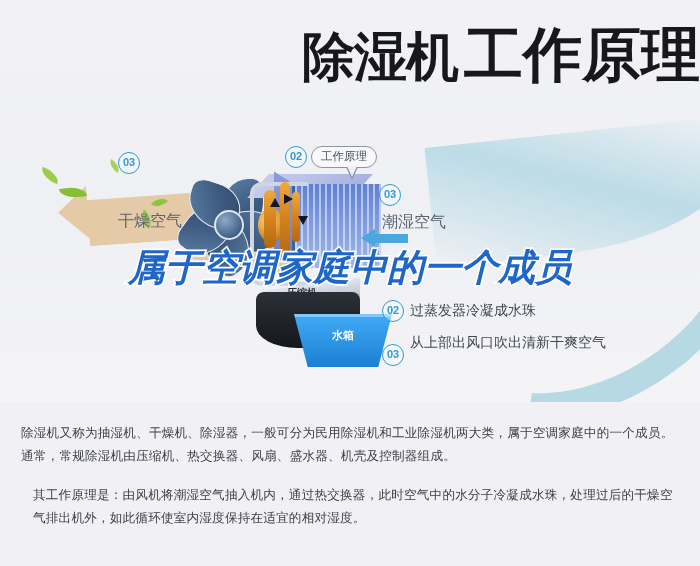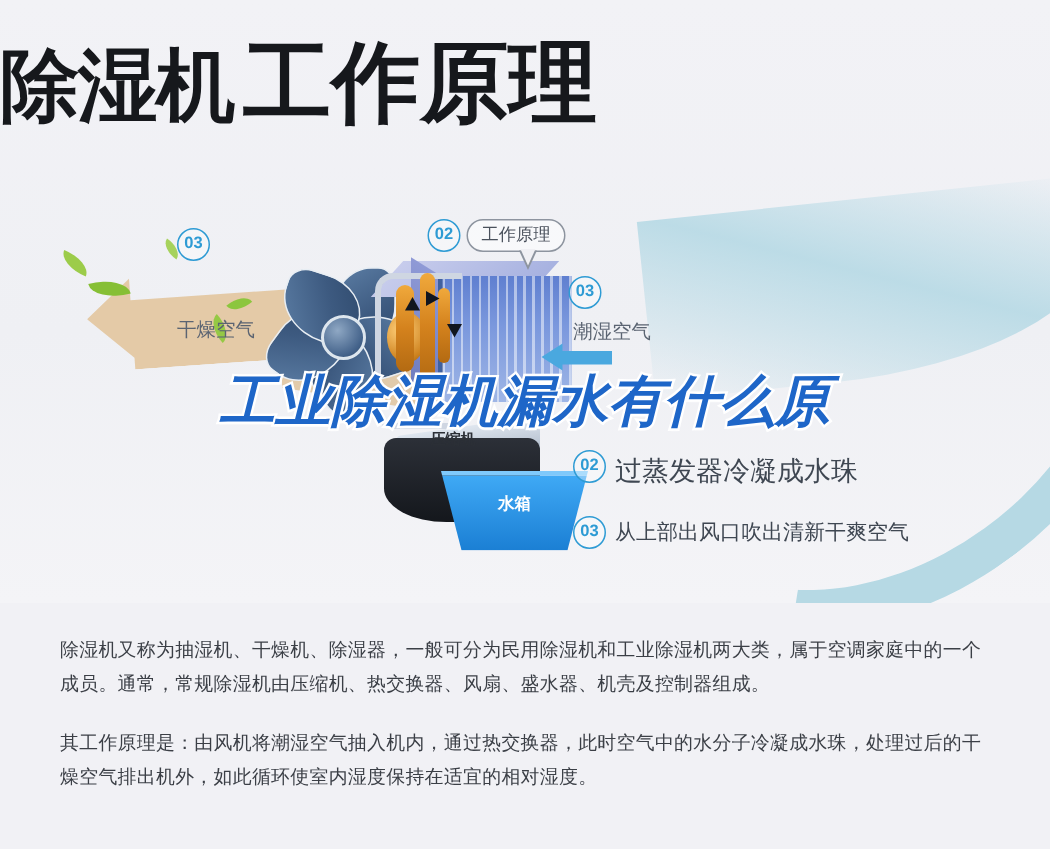--- a/index.html
+++ b/index.html
@@ -24,21 +24,21 @@
     left: 0; top: 0;
     width: 700px;
     height: 402px;
     background: linear-gradient(180deg,#f2f2f6 0%, #eff0f4 55%, #f4f4f7 100%);
     overflow: hidden;
   }
   .hero-title {
     position: absolute;
     left: 0; top: 22px;
     width: 700px;
-    text-align: left;
+    text-align: right;
     font-size: 57px;
     line-height: 66px;
     letter-spacing: 1px;
     font-weight: bold;
     color: #16181c;
     white-space: nowrap;
   }
   .hero-title .t1 { font-size: 53px; letter-spacing: -1px; }
   .hero-title .t2 { font-size: 59px; margin-left: 6px; letter-spacing: 0px; }
 
@@ -207,21 +207,21 @@
     color: #2e9bd4;
     font-size: 11px;
     font-weight: bold;
     line-height: 18px;
     text-align: center;
     background: rgba(255,255,255,.35);
   }
   .cap {
     position: absolute;
     color: #5b6472;
-    font-size: 13px;
+    font-size: 16px;
     white-space: nowrap;
   }
   .bubble {
     position: absolute;
     left: 311px; top: 146px;
     padding: 2px 9px 3px;
     border: 1.4px solid #8d949f;
     border-radius: 12px;
     color: #4a515c;
     font-size: 11.5px;
@@ -267,28 +267,28 @@
   .copy {
     position: absolute;
     left: 0; top: 402px;
     width: 700px;
     height: 164px;
     background: #f1f1f5;
     padding: 0;
   }
   .copy p {
     margin: 0;
-    padding: 0 40px;
+    padding: 0 21px;
     color: #3b3f46;
     font-size: 12.6px;
     line-height: 23px;
     letter-spacing: .2px;
   }
   .copy .p1 { padding-top: 20px; }
-  .copy .p2 { padding-top: 16px; }
+  .copy .p2 { padding-top: 16px; margin-left: 12px; }
 </style>
 </head>
 <body>
 
 <div id="page">
 
   <div class="hero">
 
     <div class="hero-title">
       <span class="t1">除湿机</span><span class="t2">工作原理</span>
@@ -337,27 +337,27 @@
     <div class="badge" style="left:285px; top:146px;">02</div>
     <div class="bubble">工作原理</div>
 
     <div class="badge" style="left:379px; top:184px;">03</div>
     <div class="cap" style="left:382px; top:212px;font-family:Liberation Serif, serif;">潮湿空气</div>
 
     <div class="badge" style="left:118px; top:152px;">03</div>
     <div class="cap" style="left:118px; top:211px;">干燥空气</div>
 
     <div class="badge" style="left:382px; top:300px;">02</div>
-    <div class="cap" style="left:410px; top:302px; font-size:18px; color:#3f4752;">过蒸发器冷凝成水珠</div>
+    <div class="cap" style="left:410px; top:302px; font-size:14px; color:#3f4752;">过蒸发器冷凝成水珠</div>
 
     <div class="badge" style="left:382px; top:344px;">03</div>
-    <div class="cap" style="left:410px; top:346px; font-size:14px; color:#3f4752;">从上部出风口吹出清新干爽空气</div>
+    <div class="cap" style="left:410px; top:334px; font-size:14px; color:#3f4752;">从上部出风口吹出清新干爽空气</div>
 
     <div class="overlay-title">
-      <div>工业除湿机漏水有什么原</div>
+      <div>属于空调家庭中的一个成员</div>
     </div>
   </div>
 
   <div class="copy">
     <p class="p1">除湿机又称为抽湿机、干燥机、除湿器，一般可分为民用除湿机和工业除湿机两大类，属于空调家庭中的一个成员。通常，常规除湿机由压缩机、热交换器、风扇、盛水器、机壳及控制器组成。</p>
     <p class="p2">其工作原理是：由风机将潮湿空气抽入机内，通过热交换器，此时空气中的水分子冷凝成水珠，处理过后的干燥空气排出机外，如此循环使室内湿度保持在适宜的相对湿度。</p>
   </div>
 
 </div>
 

